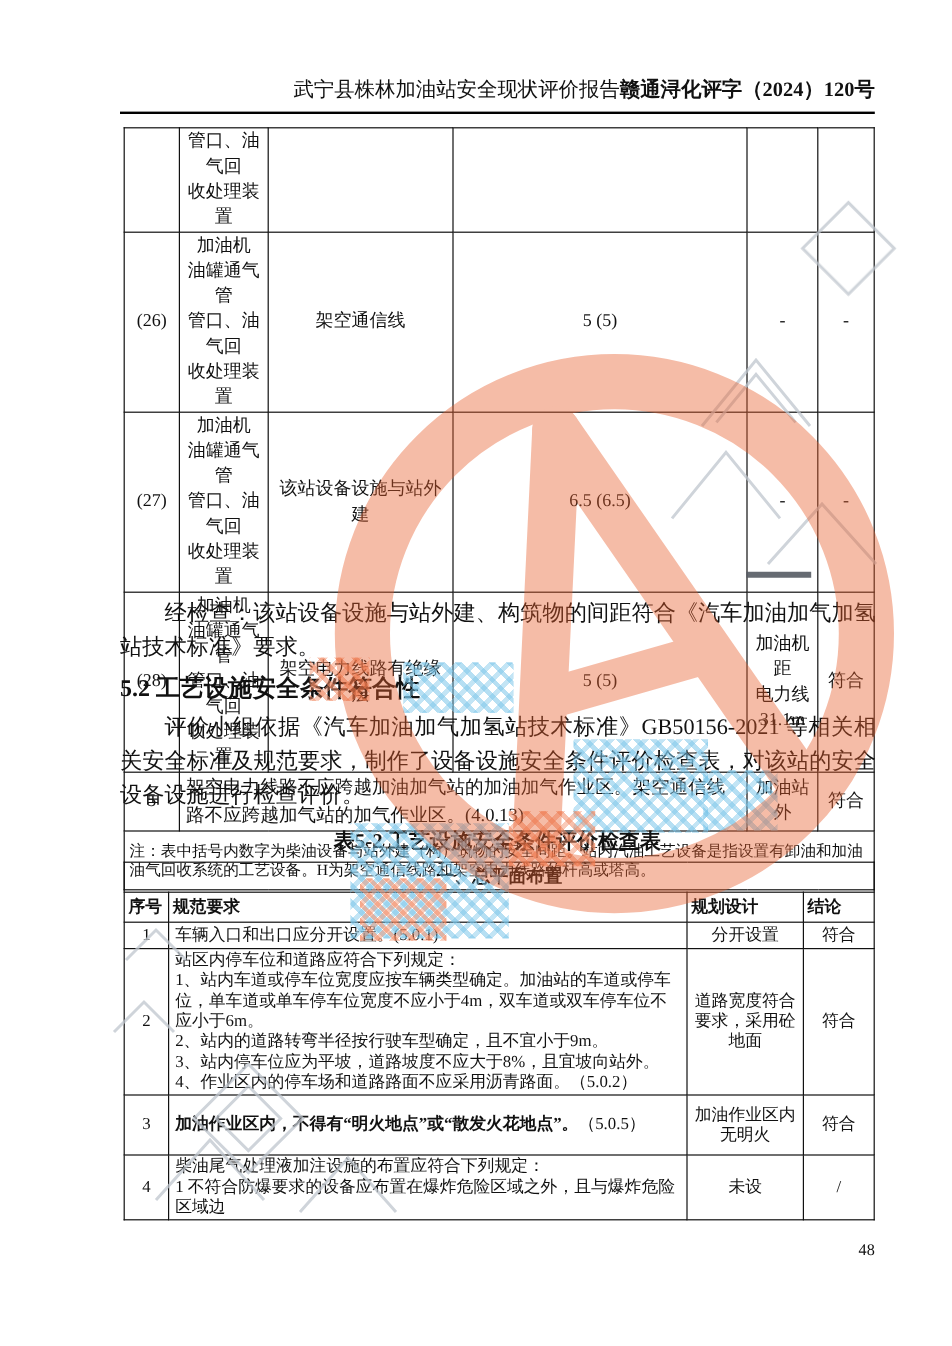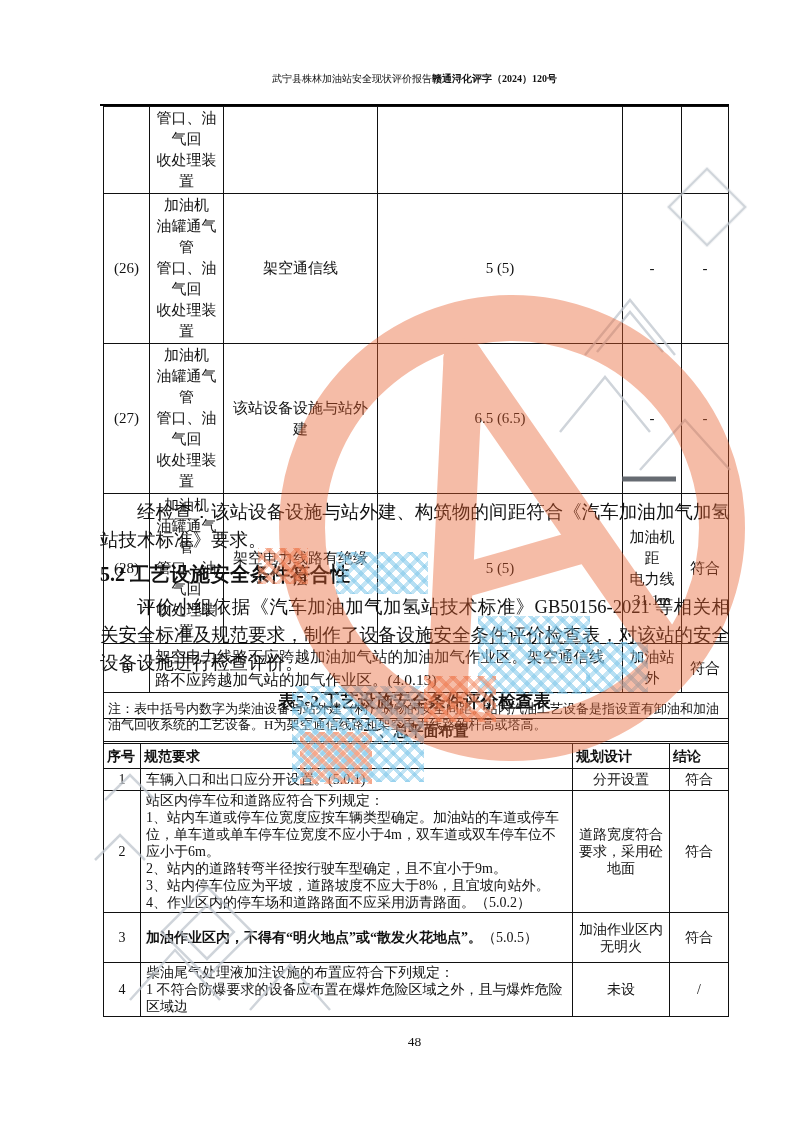--- a/index.html
+++ b/index.html
@@ -1,21 +1,21 @@
 <!DOCTYPE html>
 <html><head>
 <meta charset="utf-8">
 <style>
   html,body{margin:0;padding:0;background:#fff;}
   .page{position:relative;width:793px;height:1122px;background:#fff;overflow:hidden;
         font-family:"Liberation Serif","DejaVu Serif",serif;color:#111;}
   
   .hdr{position:absolute;left:100px;top:56px;width:629px;height:30px;
-       display:flex;justify-content:center;align-items:flex-end;
-       border-bottom:2px solid #000;padding-bottom:18px;font-size:10px;}
+       display:flex;justify-content:flex-end;align-items:flex-end;
+       border-bottom:2px solid #000;padding-bottom:7px;font-size:17px;}
   .hdr .right{font-weight:bold;font-family:Liberation Serif, serif;}
   
   table{border-collapse:collapse;table-layout:fixed;position:absolute;background:transparent;}
   td,th{border:1.5px solid #111;padding:1px 3px;overflow:hidden;}
   .t1{left:103px;top:96px;width:625px;font-size:15px;margin-top:10px;}
   .t1 td{text-align:center;vertical-align:middle;line-height:21px;}
   .t1 td.req{text-align:left;line-height:23px;font-size:15.5px;padding-left:5px;}
   .t1 td.note{text-align:left;font-size:13px;line-height:16.5px;vertical-align:middle;padding:2px 4px;}
   .pre{white-space:pre-line;}
   .t2{left:103px;top:718px;width:625px;font-size:14px;}
@@ -24,21 +24,21 @@
   .t2 .sec{font-weight:bold;font-size:15px;text-align:center;}
   .t2 .hd{font-weight:bold;text-align:left;}
   .t2 td.rq{text-align:left;padding-left:5px;}
   .b{font-weight:bold;}
   
   .flow{position:absolute;left:100px;top:498px;width:630px;}
   .flow p{margin:0;font-size:18.5px;line-height:28px;text-align:justify;text-indent:2em;}
   .flow h2{margin:5px 0 4px 0;font-size:20px;line-height:30px;font-weight:bold;}
   .t2title{position:absolute;left:100px;top:689px;width:629px;text-align:center;
            font-size:17.5px;font-weight:bold;}
-  .pagenum{position:absolute;left:100px;top:1034px;width:629px;text-align:center;font-size:13.5px;}
+  .pagenum{position:absolute;left:100px;top:1034px;width:629px;text-align:right;font-size:13.5px;}
   
   .wm{position:absolute;left:0;top:0;width:793px;height:1122px;pointer-events:none;}
   .wm-gray{z-index:3;}
   .wm-salmon{z-index:4;opacity:.42;}
   .wm-patch{position:absolute;z-index:3;pointer-events:none;
     background:
       repeating-linear-gradient(45deg, rgba(122,197,233,.55) 0 4px, transparent 4px 10px),
       repeating-linear-gradient(-45deg, rgba(122,197,233,.45) 0 4px, transparent 4px 10px);}
   .wm-patch.salmon{background:
       repeating-linear-gradient(45deg, rgba(242,140,102,.55) 0 4px, transparent 4px 10px),

